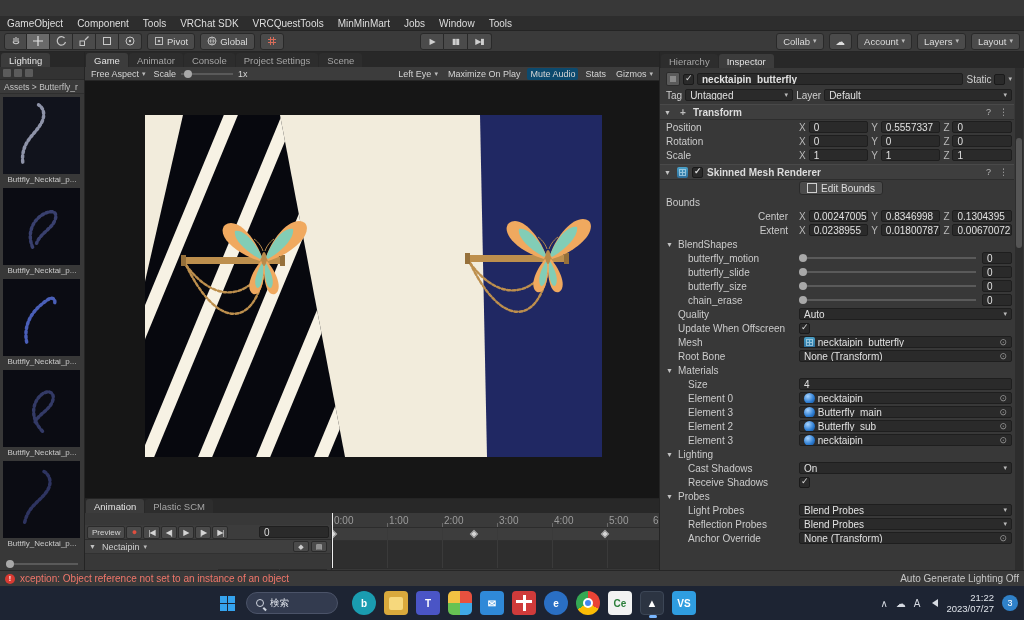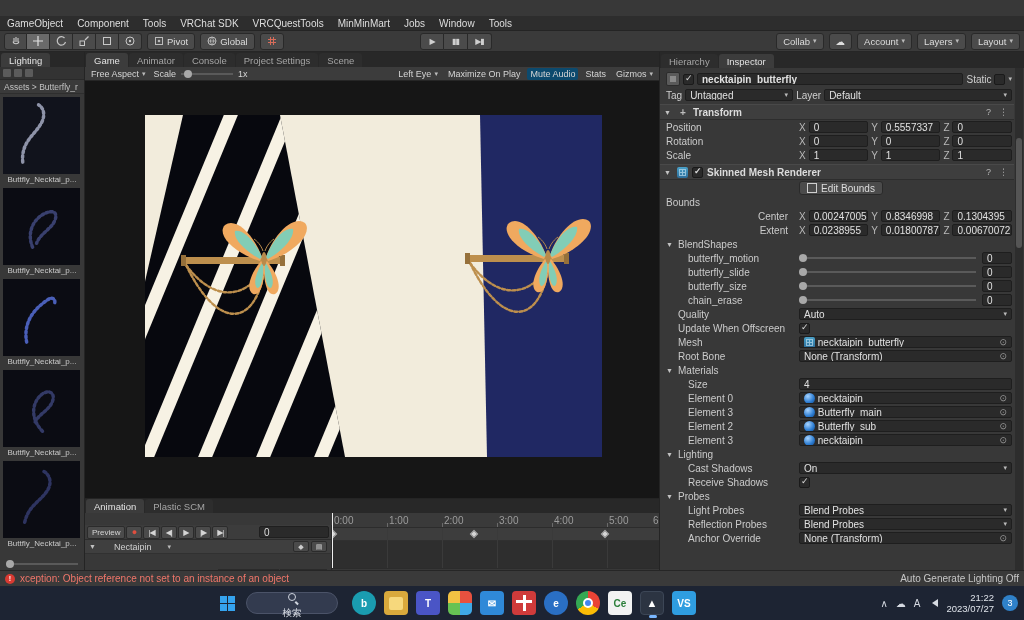--- a/index.html
+++ b/index.html
@@ -68,21 +68,21 @@
   
   .anim { height:72px; display:flex; flex-direction:column; background:#383838; border-top:1px solid #242424; }
   .a-tabbar { height:15px; }
   .anim-body { flex:1; display:flex; }
   .a-leftcol { width:247px; display:flex; flex-direction:column; border-right:1px solid #2a2a2a;margin-top:12px; }
   .a-controls { height:15px; background:#3c3c3c; border-bottom:1px solid #2c2c2c; display:flex; align-items:center; padding:0 2px; gap:1px; }
   .a-btn { height:13px; min-width:16px; padding:0 4px; background:#4b4b4b; border:1px solid #2b2b2b; border-radius:2px; display:flex; align-items:center; justify-content:center; font-size:8px; color:#d5d5d5; letter-spacing:-1px; }
   .rec-dot { color:#e04f3f; font-size:9px; letter-spacing:0;}
   .frame-field { margin-left:auto; width:70px; height:12px; background:#2a2a2a; border:1px solid #1f1f1f; border-radius:2px; display:flex; align-items:center; padding:0 4px; color:#ddd; }
   .a-prop { height:28px; }
-  .a-prop-row { height:14px; background:#3f3f3f; border-bottom:1px solid #313131; display:flex; align-items:center; padding:0 4px; gap:16px; font-size:9px; }
+  .a-prop-row { height:14px; background:#3f3f3f; border-bottom:1px solid #313131; display:flex; align-items:center; padding:0 4px; gap:4px; font-size:9px; }
   .a-addbtns { margin-left:auto; display:flex; gap:2px; }
   .a-mini { width:16px; height:11px; background:#4b4b4b; border:1px solid #2b2b2b; border-radius:2px; display:flex; align-items:center; justify-content:center; font-size:7px; color:#ccc;}
   .a-bottom { height:14px; background:#383838; display:flex; align-items:center; justify-content:flex-end; padding-right:4px; gap:1px; }
   .seg-btn { height:12px; padding:0 8px; display:flex; align-items:center; font-size:9px; color:#bbb; background:#414141; border:1px solid #2b2b2b; }
   .seg-btn.active { background:#5a5a5a; color:#e8e8e8; }
   .a-rightcol { flex:1; position:relative; background:#2e2e2e; overflow:hidden; }
   .a-ruler { position:absolute; left:0; right:0; top:0; height:15px; background:#3a3a3a; border-bottom:1px solid #2c2c2c; }
   .tick { position:absolute; bottom:0; width:1px; height:4px; background:#6a6a6a; }
   .tlabel { position:absolute; top:2px; font-size:10px; color:#9c9c9c; white-space:nowrap; }
   .ds-band { position:absolute; left:0; right:0; top:15px; height:13px; background:#3d3d3d; border-bottom:1px solid #303030; }
@@ -137,21 +137,21 @@
   .statusbar { position:absolute; left:0; top:570px; width:100%; height:16px; background:#3a3a3a; border-top:1px solid #262626; display:flex; align-items:center; padding:0 5px; gap:5px; }
   .err-ic { width:10px; height:10px; border-radius:50%; background:#d83a32; color:#fff; font-size:7px; font-weight:bold; display:flex; align-items:center; justify-content:center; flex:none; }
   .err-text { color:#f0766a; white-space:nowrap; overflow:hidden; flex:1; }
   .status-right { color:#c6c6c6; white-space:nowrap; }
 
   
   .taskbar { position:absolute; left:0; top:586px; width:100%; height:34px; background:#1d2433; display:flex; align-items:center; }
   .tb-start { position:absolute; left:214px; width:26px; height:26px; top:4px; display:flex; align-items:center; justify-content:center; border-radius:4px; }
   .winlogo { display:grid; grid-template-columns:7px 7px; grid-template-rows:7px 7px; gap:1px; }
   .winlogo span { background:#35a3ee; }
-  .tb-search { position:absolute; left:246px; top:6px; width:92px; height:22px; background:#333b4f; border:1px solid #4b5368; border-radius:11px; display:flex; align-items:center; gap:6px; padding:0 9px; color:#dfe3ea; font-size:9.5px;flex-direction:column; }
+  .tb-search { position:absolute; left:246px; top:6px; width:92px; height:22px; background:#333b4f; border:1px solid #4b5368; border-radius:11px; display:flex; align-items:center; gap:6px; padding:0 9px; color:#dfe3ea; font-size:9.5px; }
   .mag { width:8px; height:8px; border:1.5px solid #cfd4de; border-radius:50%; position:relative; flex:none; }
   .mag::after { content:""; position:absolute; left:7px; top:7px; width:4px; height:1.5px; background:#cfd4de; transform:rotate(45deg); transform-origin:0 0; }
   .tb-icons { position:absolute; left:352px; top:5px; display:flex; gap:8px; }
   .ti { width:24px; height:24px; border-radius:4px; display:flex; align-items:center; justify-content:center; font-size:10px; font-weight:bold; color:#fff; position:relative; }
   .ti.round { border-radius:50%; }
   .ti-explorer::after { content:""; position:absolute; inset:6px 5px 5px 5px; background:#f6d87c; border-radius:2px; box-shadow:0 -3px 0 -1px #d9a93c; }
   .ti-photos { background:conic-gradient(#e8513f 0 25%, #3fa9e8 0 50%, #67c253 0 75%, #f2c243 0); border-radius:5px; }
   .ti-chrome { background:conic-gradient(#ea4335 0 33%, #fbbc05 0 66%, #34a853 0); }
   .ti-chrome::after { content:""; position:absolute; inset:7px; background:#4285f4; border-radius:50%; border:2px solid #fff; }
   .ti-gift::after { content:""; position:absolute; inset:4px; background:

